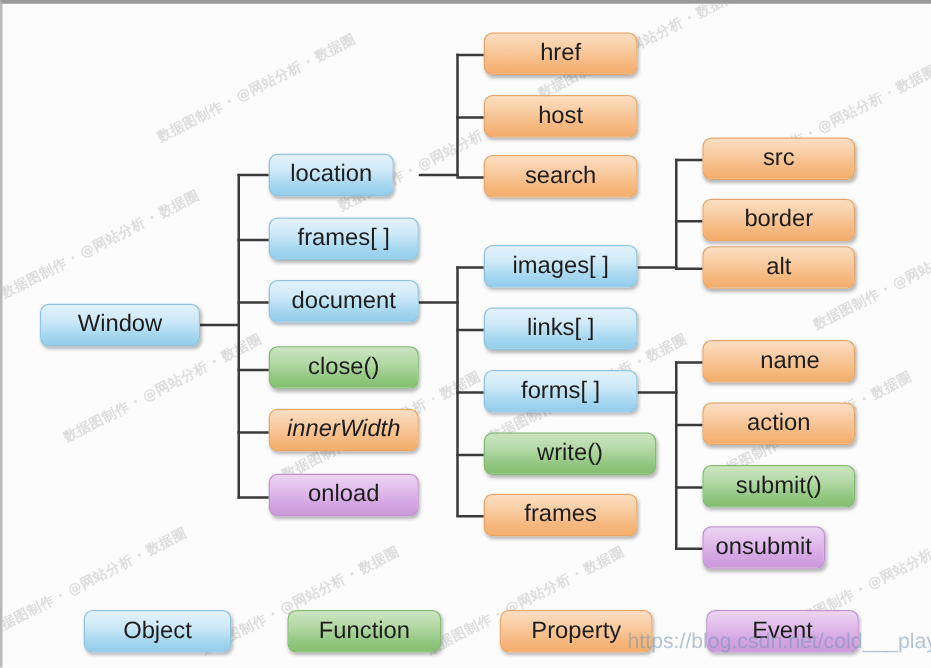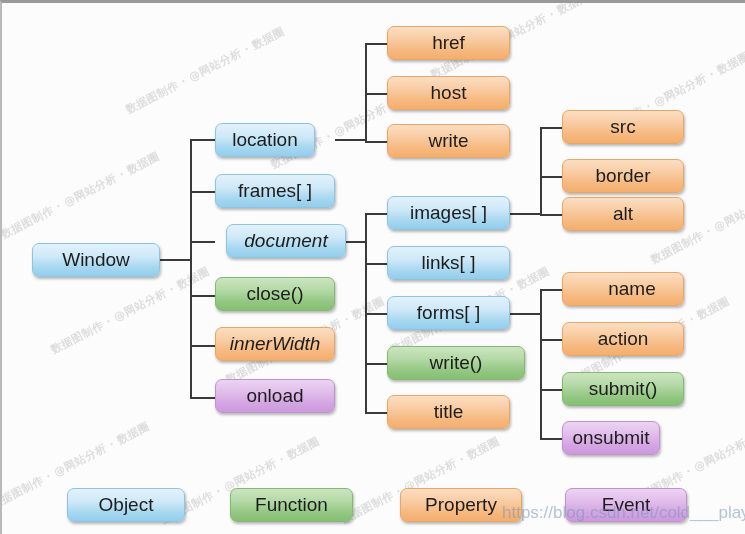--- a/index.html
+++ b/index.html
@@ -134,34 +134,34 @@
   <div class="ln v" style="left:538px;top:286px;height:150px;"></div>
   <div class="ln h" style="left:538px;top:286px;width:22px;"></div>
   <div class="ln h" style="left:538px;top:336px;width:22px;"></div>
   <div class="ln h" style="left:538px;top:386px;width:22px;"></div>
   <div class="ln h" style="left:538px;top:435px;width:22px;"></div>
 
   <div class="node obj" style="left:30px;top:240px;width:128px;height:34px;">Window</div>
 
   <div class="node obj" style="left:213px;top:120px;width:100px;height:34px;">location</div>
   <div class="node obj" style="left:213px;top:171px;width:120px;height:34px;">frames[ ]</div>
-  <div class="node obj" style="left:224px;top:221px;width:120px;height:34px;font-style:italic;">document</div>
+  <div class="node obj" style="left:213px;top:221px;width:120px;height:34px;">document</div>
   <div class="node fun" style="left:213px;top:274px;width:120px;height:34px;">close()</div>
   <div class="node prop" style="left:213px;top:324px;width:120px;height:34px;font-style:italic;">innerWidth</div>
   <div class="node evt" style="left:213px;top:376px;width:120px;height:34px;">onload</div>
 
   <div class="node prop" style="left:385px;top:23px;width:123px;height:34px;">href</div>
   <div class="node prop" style="left:385px;top:73px;width:123px;height:34px;">host</div>
-  <div class="node prop" style="left:385px;top:121px;width:123px;height:34px;">write</div>
+  <div class="node prop" style="left:385px;top:121px;width:123px;height:34px;">search</div>
 
   <div class="node obj" style="left:385px;top:193px;width:123px;height:34px;">images[ ]</div>
   <div class="node obj" style="left:385px;top:243px;width:123px;height:34px;">links[ ]</div>
   <div class="node obj" style="left:385px;top:293px;width:123px;height:34px;">forms[ ]</div>
   <div class="node fun" style="left:385px;top:343px;width:138px;height:34px;">write()</div>
-  <div class="node prop" style="left:385px;top:392px;width:123px;height:34px;">title</div>
+  <div class="node prop" style="left:385px;top:392px;width:123px;height:34px;">frames</div>
 
   <div class="node prop" style="left:560px;top:107px;width:122px;height:34px;">src</div>
   <div class="node prop" style="left:560px;top:156px;width:122px;height:34px;">border</div>
   <div class="node prop" style="left:560px;top:194px;width:122px;height:34px;">alt</div>
 
   <div class="node prop" style="left:560px;top:269px;width:122px;height:34px;padding-left:18px;">name</div>
   <div class="node prop" style="left:560px;top:319px;width:122px;height:34px;">action</div>
   <div class="node fun" style="left:560px;top:369px;width:122px;height:34px;">submit()</div>
   <div class="node evt" style="left:560px;top:418px;width:98px;height:34px;">onsubmit</div>
 

